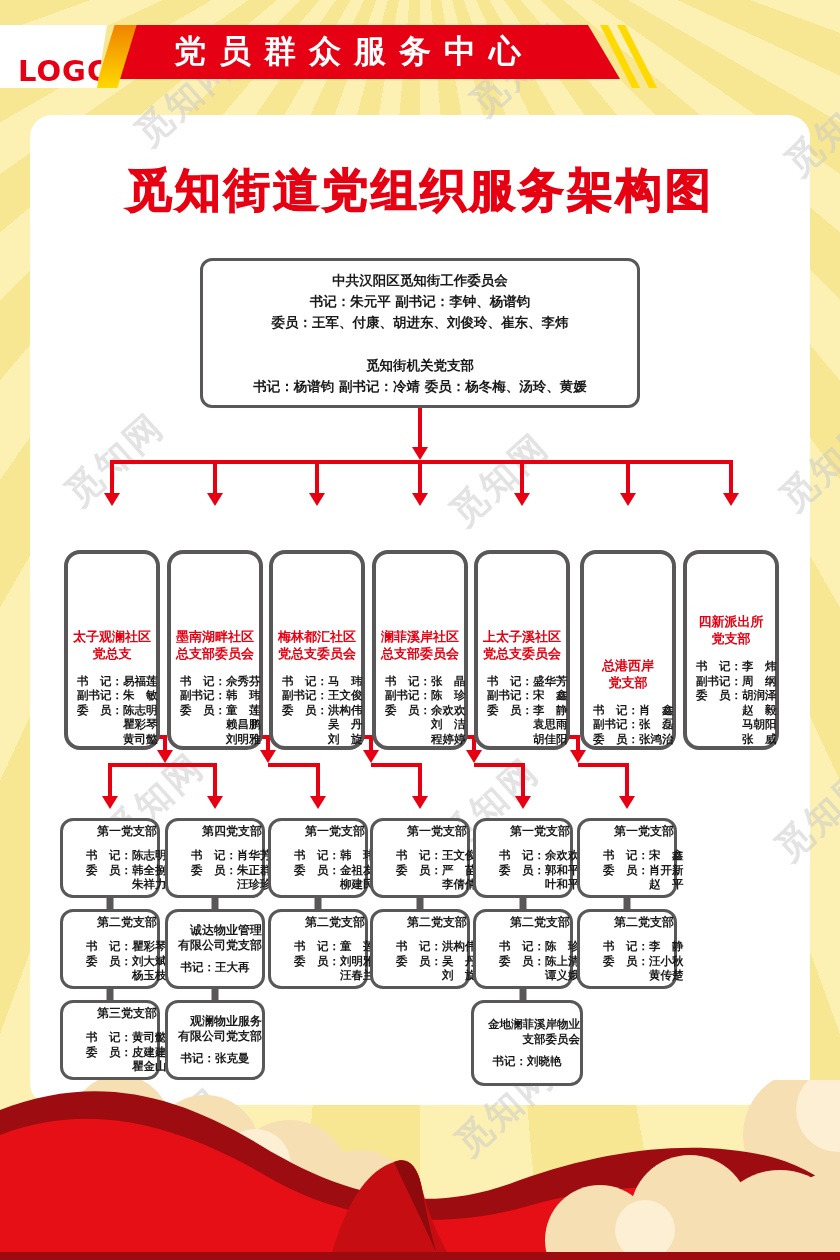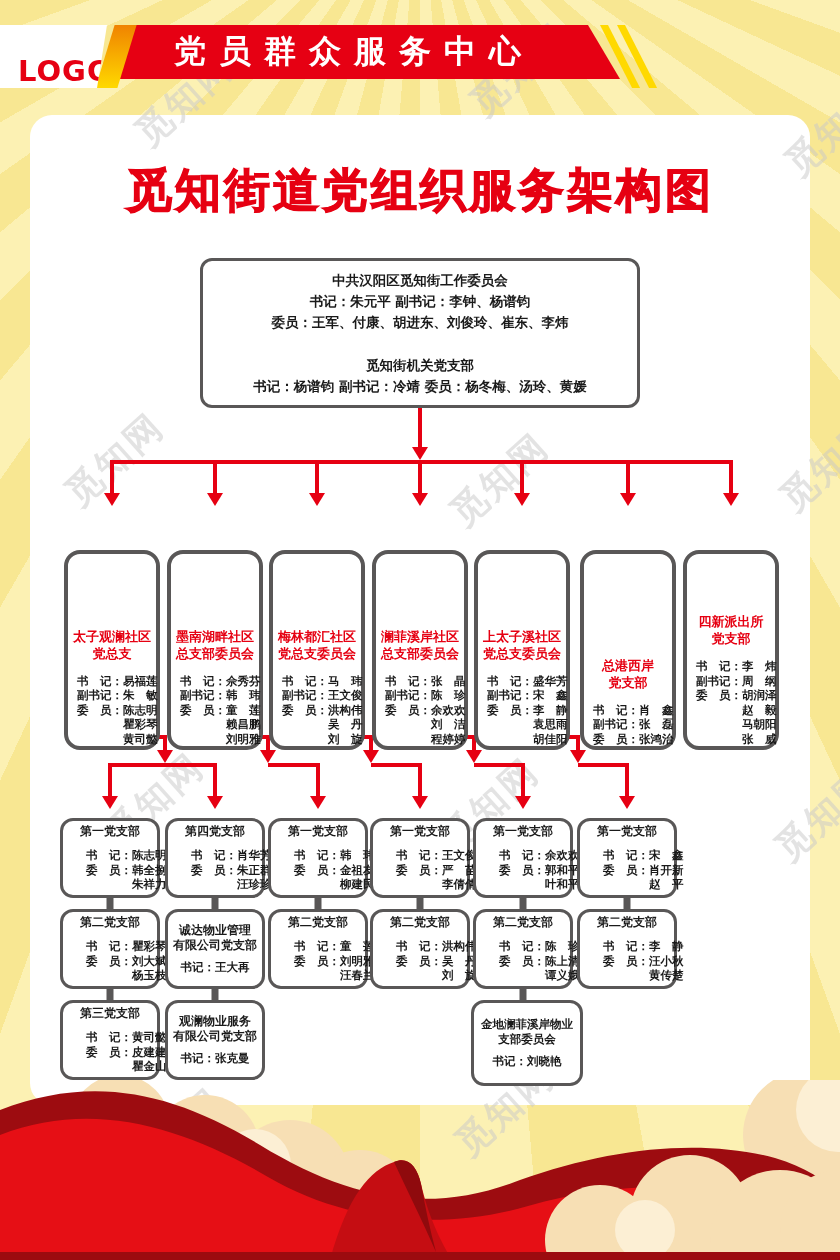--- a/index.html
+++ b/index.html
@@ -26,21 +26,21 @@
     font-size:46px;font-weight:900;color:#e60012;letter-spacing:3px;-webkit-text-stroke:1.2px #e60012;}
   
   .obox{position:absolute;z-index:3;background:#ffffff;border:4px solid #595757;box-sizing:border-box;}
   .root-box{left:200px;top:258px;width:440px;height:150px;border-width:3px;border-radius:12px;
     display:flex;flex-direction:column;justify-content:center;gap:22px;text-align:center;}
   .root-group{font-size:13.5px;font-weight:700;color:#1a1a1a;line-height:21px;white-space:pre-line;}
   .l2box{top:510px;width:96px;height:200px;border-radius:16px;display:flex;flex-direction:column;justify-content:flex-end;margin-top:40px;}
   .l2title{font-size:13px;line-height:17px;font-weight:800;color:#e60012;text-align:center;white-space:pre-line;margin-bottom:12px;}
   .names{font-size:11.5px;line-height:14.5px;font-weight:700;color:#1a1a1a;white-space:pre;padding-left:9px;}
   .l3box{width:100px;height:80px;border-width:3.5px;border-radius:13px;display:flex;flex-direction:column;justify-content:center;}
-  .l3title{font-size:12px;line-height:15px;font-weight:800;color:#1a1a1a;text-align:center;white-space:pre-line;margin-bottom:9px;}
+  .l3title{font-size:12px;line-height:15px;font-weight:800;color:#1a1a1a;text-align:right;white-space:pre-line;margin-bottom:9px;}
   .l3box .names{padding-left:23px;}
   .l3box.company .l3title{margin-bottom:7px;}
   .l3box.company .names{padding-left:0;text-align:center;}
   .connectors{position:absolute;left:0;top:0;z-index:2;pointer-events:none;}
   .decor{position:absolute;left:0;top:1080px;z-index:6;pointer-events:none;}
 </style>
 </head>
 <body>
 
 <div class="page">

